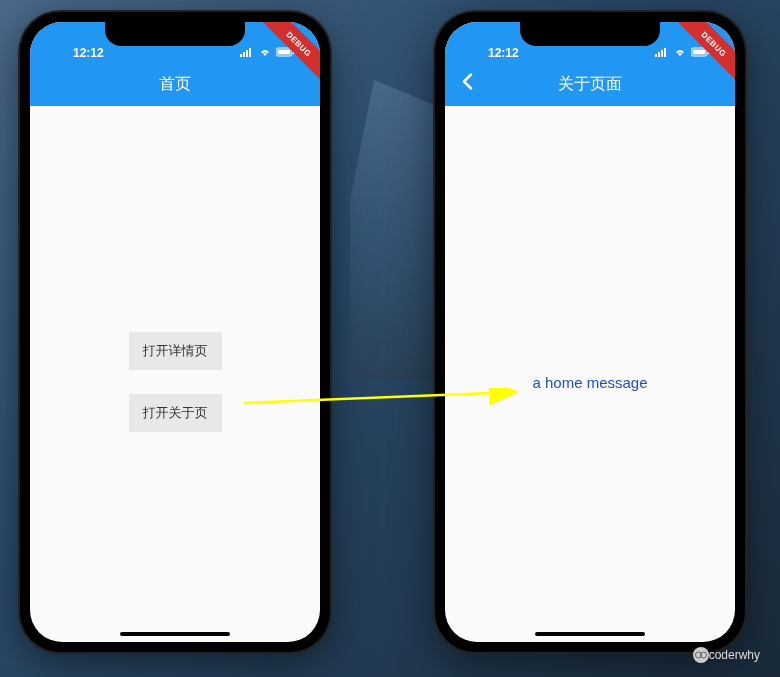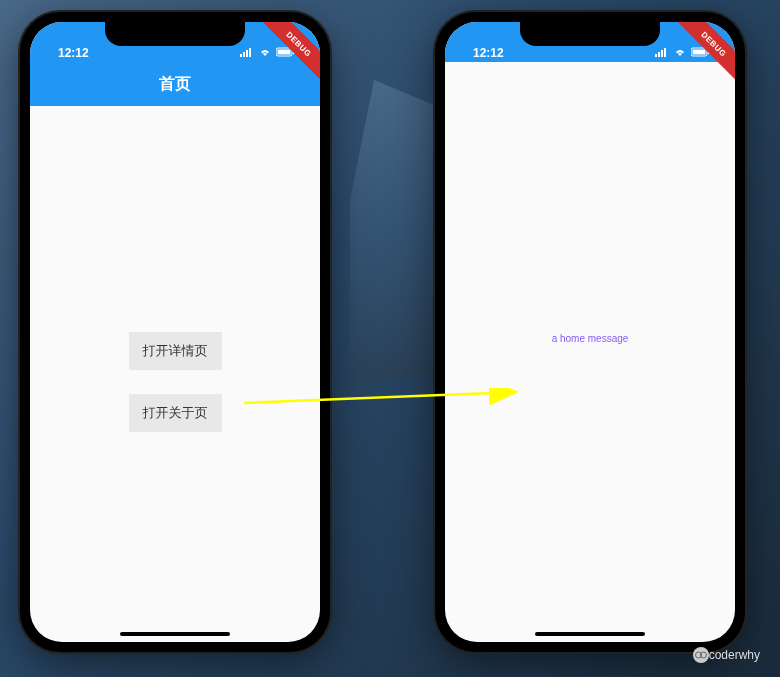--- a/index.html
+++ b/index.html
@@ -78,31 +78,31 @@
       height: 40px;
       background: #2196f3;
       display: flex;
       align-items: flex-end;
       justify-content: space-between;
       padding: 0 20px 2px;
       color: #fff;
       font-size: 12px;
       font-weight: 600;
     }
-    .status-bar .time { margin-left: 8px; }
+    .status-bar .time { margin-left: 23px; }
     .status-icons { display: flex; gap: 4px; align-items: center; margin-right: 4px; }
     .app-bar {
       height: 44px;
       background: #2196f3;
       display: flex;
       align-items: center;
       justify-content: center;
       color: #fff;
       font-size: 16px;
-      font-weight: 700;
+      font-weight: 400;
       position: relative;
     }
     .back-btn {
       position: absolute;
       left: 8px;
       top: 50%;
       transform: translateY(-50%);
       color: #fff;
       font-size: 20px;
       cursor: pointer;
@@ -121,22 +121,22 @@
     .flat-btn {
       background: #e8e8e8;
       border: none;
       padding: 10px 14px;
       font-size: 13px;
       color: #333;
       cursor: pointer;
       font-family: inherit;
     }
     .message-text {
-      color: #8b5cf6;
-      font-size: 10px;
+      color: #1d4ed8;
+      font-size: 15px;
     }
     .home-indicator {
       position: absolute;
       bottom: 6px;
       left: 50%;
       transform: translateX(-50%);
       width: 110px;
       height: 4px;
       background: #000;
       border-radius: 2px;
@@ -240,20 +240,28 @@
             </svg>
         </span>
         <span>
           <svg width="20" height="10" viewBox="0 0 20 10">
               <rect x="0" y="1" width="16" height="8" rx="2" fill="none" stroke="#fff" stroke-width="1"></rect>
               <rect x="1.5" y="2.5" width="13" height="5" fill="#fff"></rect>
               <rect x="17" y="3" width="1.5" height="4" rx="0.5" fill="#fff"></rect>
             </svg>
         </span>
       </span>
+    </div>
+    <div class="app-bar">
+      <span class="back-btn">
+        <svg width="12" height="18" viewBox="0 0 12 18">
+            <path d="M10 2 L3 9 L10 16" stroke="#fff" stroke-width="2.5" fill="none" stroke-linecap="round" stroke-linejoin="round"></path>
+          </svg>
+      </span>
+      <span>关于页面</span>
     </div>
     <div class="content">
       <span class="message-text">a home message</span>
     </div>
     <div class="home-indicator"></div>
   </div>
 </div>
 
 <svg class="arrow" width="290" height="30">
   <defs>

